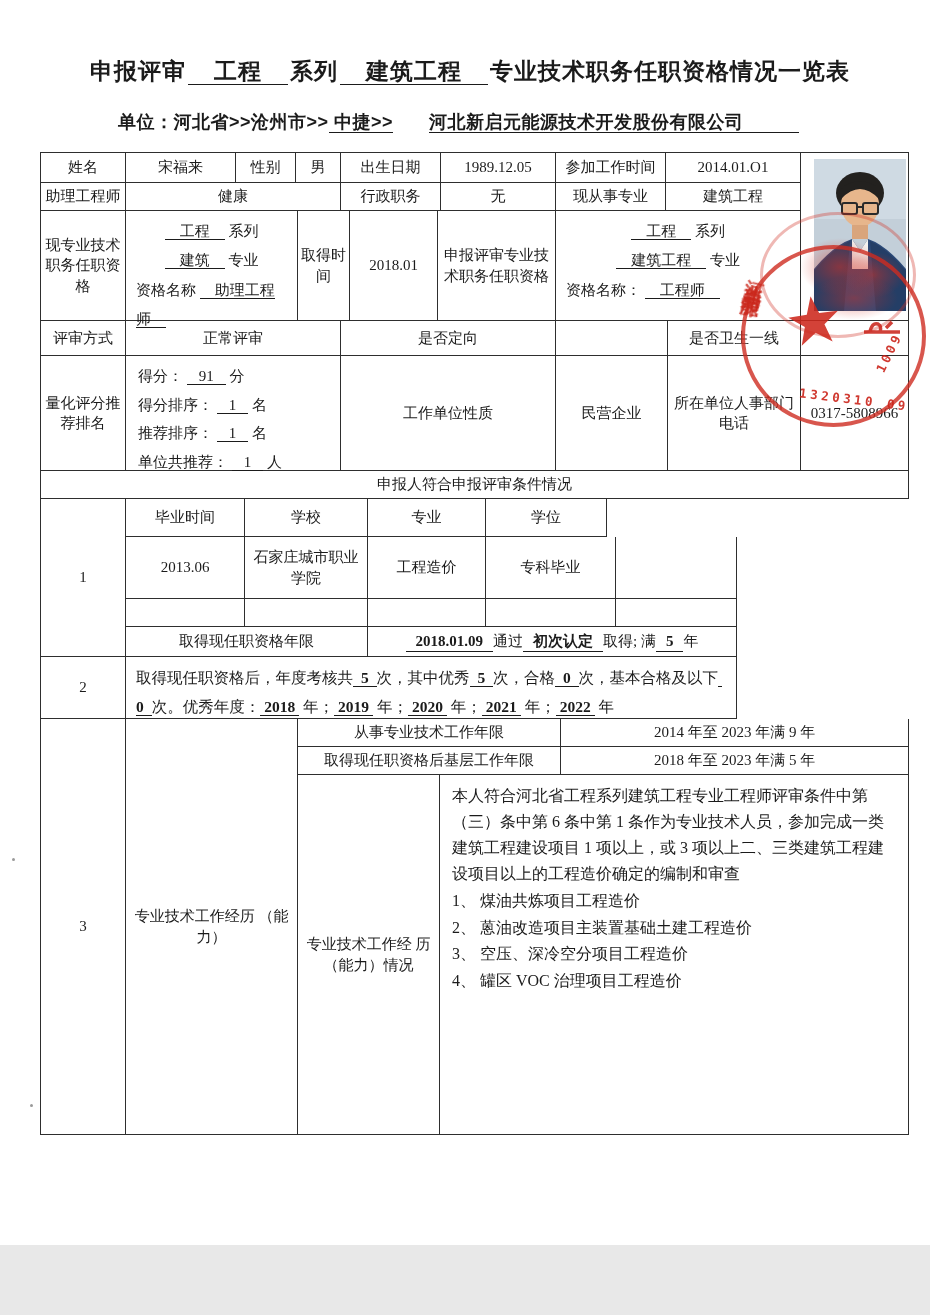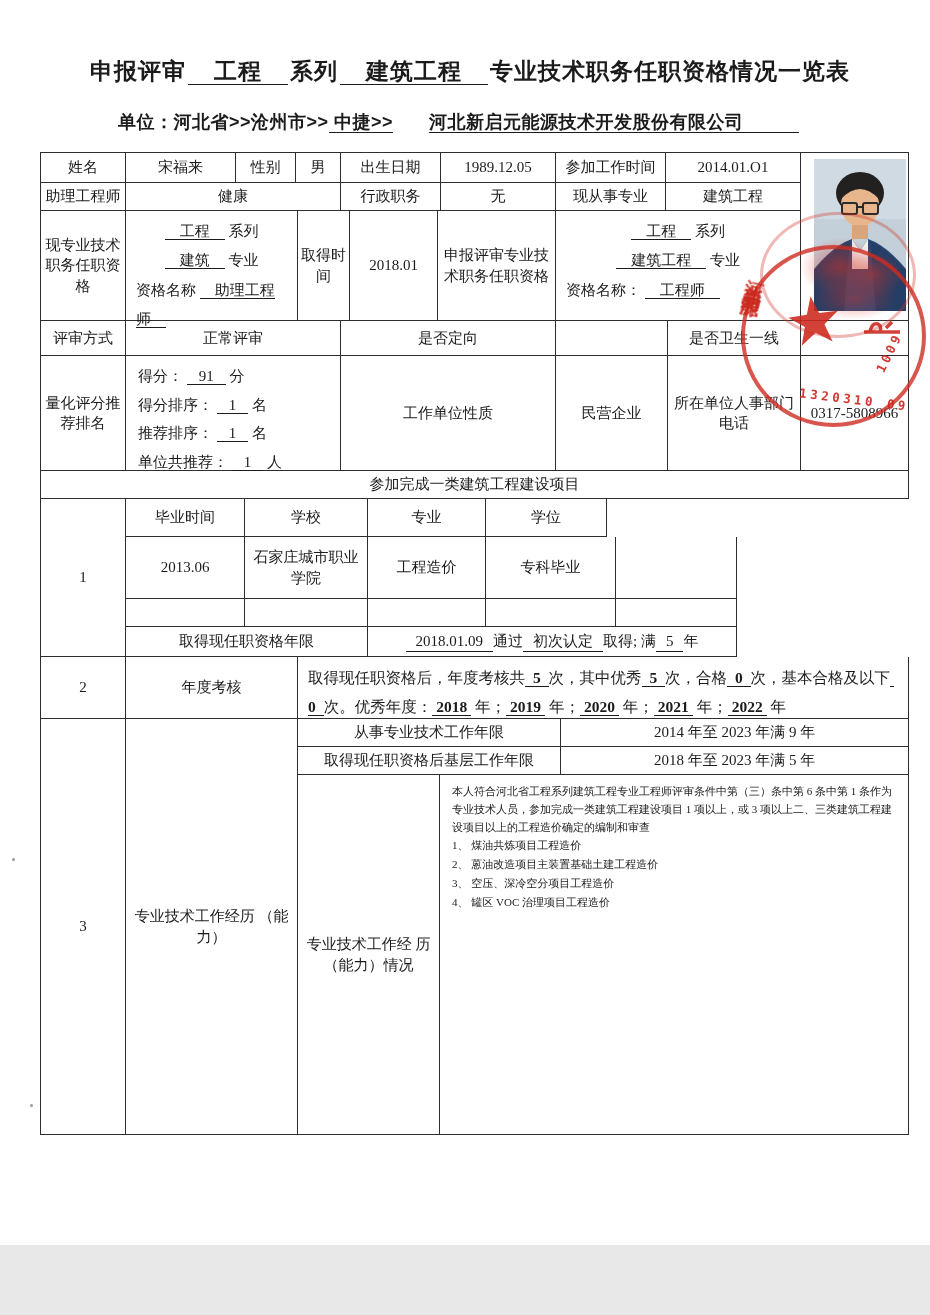--- a/index.html
+++ b/index.html
@@ -35,22 +35,22 @@
   .h360{height:360px}.h416{height:416px}
   
   .qual{display:block;padding:6px 8px;}
   .qline{line-height:1.95;text-align:center;}
   .qline-l{line-height:1.95;text-align:left;padding-left:2px;}
   .qual .seg-u{padding:0 15px;}
   .score{display:block;padding:6px 4px 4px 12px;text-align:left;line-height:1.9;}
   .score .seg-u{padding:0 12px;}
   .assess{display:block;padding:7px 10px;text-align:left;line-height:1.85;font-size:15.5px;}
   .assess .seg-u{padding:0 4px;font-weight:600;}
-  .tenure .seg-u{padding:0 10px;font-weight:400;}
-  .detail{display:block;padding:8px 12px 8px 12px;text-align:left;line-height:1.62;font-size:11px;align-items:flex-start;}
+  .tenure .seg-u{padding:0 10px;font-weight:700;}
+  .detail{display:block;padding:8px 12px 8px 12px;text-align:left;line-height:1.62;font-size:16px;align-items:flex-start;}
   .detail .exp-item{margin-top:1px;}
   .photo-cell{width:108px;height:168px;border-right:1px solid #2e2e2e;border-bottom:1px solid #2e2e2e;
               box-sizing:border-box;position:relative;}
   .photo{position:absolute;left:13px;top:6px;width:92px;height:152px;}
   .phone-val{word-break:break-all;padding:2px 7px;}
   
   .seal{position:absolute;pointer-events:none;}
   .seal-circle{left:741px;top:245px;width:177px;height:174px;border:4px solid rgba(206,44,32,.8);border-radius:50%;}
   .seal-circle2{left:760px;top:212px;width:150px;height:120px;border:3px solid rgba(210,52,40,.35);border-radius:50%;}
   .seal-star{left:785px;top:296px;width:58px;height:50px;transform:rotate(-8deg);}
@@ -151,21 +151,21 @@
         <div>推荐排序： <span class="seg-u">1</span> 名</div>
         <div>单位共推荐： <span class="seg-u">1</span> 人</div>
       </div>
       <div class="c w215">工作单位性质</div>
       <div class="c w112">民营企业</div>
       <div class="c w133">所在单位人事部门电话</div>
       <div class="c w108 phone-val">0317-5808966</div>
     </div>
 
     <div class="r h28">
-      <div class="c w868">参加完成一类建筑工程建设项目</div>
+      <div class="c w868">申报人符合申报评审条件情况</div>
     </div>
 
 
     <div class="r h158">
       <div class="c w85">1</div>
       <div class="col w611">
         <div class="r h38">
           <div class="c w119">毕业时间</div>
           <div class="c w123">学校</div>
           <div class="c w118">专业</div>
@@ -187,21 +187,20 @@
         </div>
         <div class="r h30">
           <div class="c w242">取得现任职资格年限</div>
           <div class="c w369 tenure"><span class="seg-u">2018.01.09</span> 通过 <span class="seg-u">初次认定</span> 取得; 满 <span class="seg-u">5</span> 年</div>
         </div>
       </div>
     </div>
 
     <div class="r h62">
       <div class="c w85">2</div>
-      <div class="c w172">年度考核</div>
       <div class="c w611 assess">取得现任职资格后，年度考核共<span class="seg-u"> 5 </span>次，其中优秀<span class="seg-u"> 5 </span>次，合格<span class="seg-u"> 0 </span>次，基本合格及以下<span class="seg-u"> 0 </span>次。优秀年度：<span class="seg-u">2018</span> 年；<span class="seg-u">2019</span> 年；<span class="seg-u">2020</span> 年；<span class="seg-u">2021</span> 年；<span class="seg-u">2022</span> 年</div>
     </div>
 
     <div class="r h416">
       <div class="c w85">3</div>
       <div class="c w172">专业技术工作经历 （能力）</div>
       <div class="col w611">
         <div class="r h28">
           <div class="c w263">从事专业技术工作年限</div>
           <div class="c w348">2014 年至 2023 年满 9 年</div>

